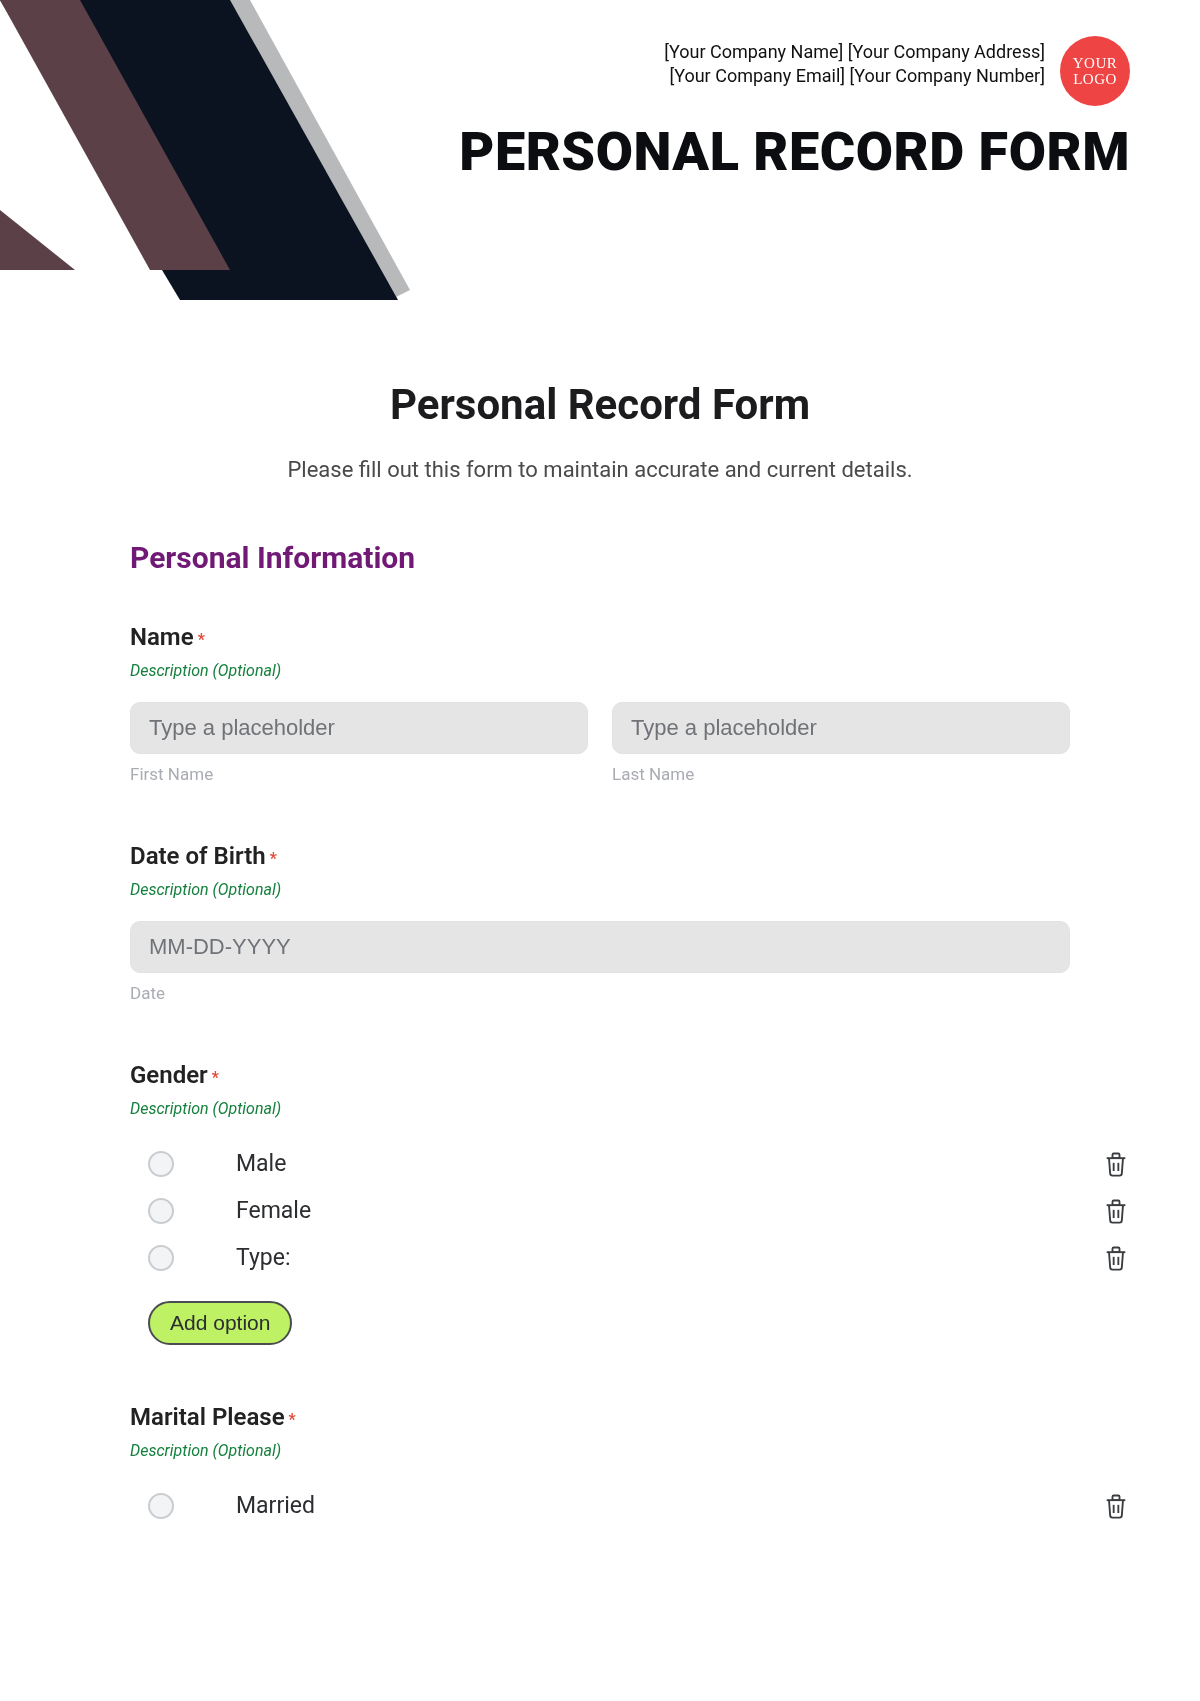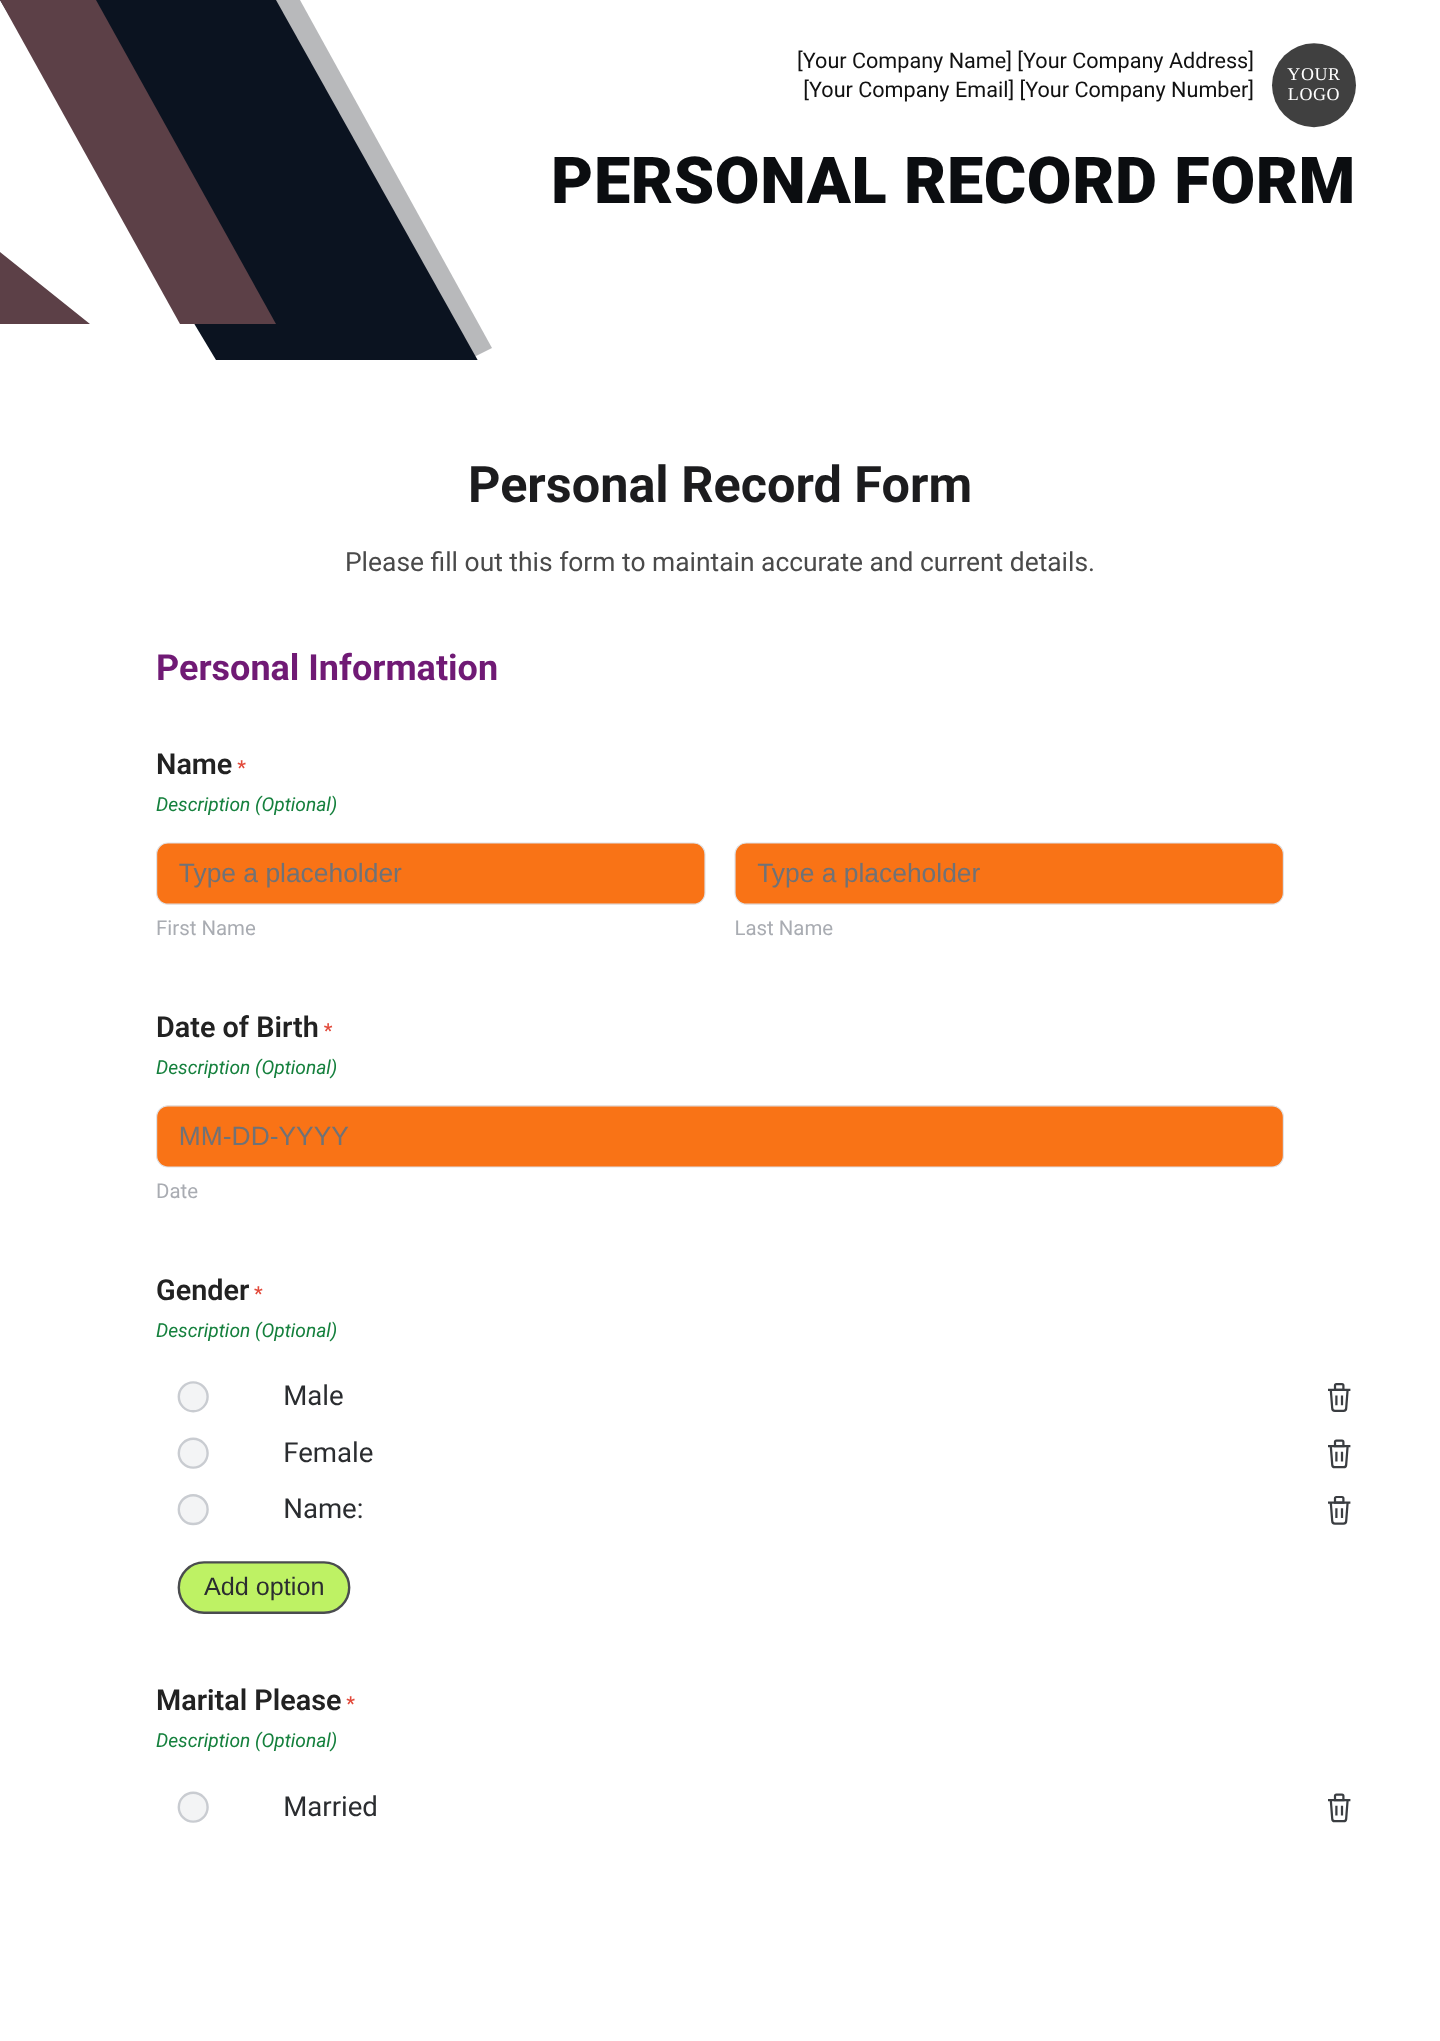--- a/index.html
+++ b/index.html
@@ -28,21 +28,21 @@
     font-size: 18px;
     line-height: 1.35;
     color: #111;
   }
   .logo-badge {
     position: absolute;
     top: 36px;
     right: 70px;
     width: 70px; height: 70px;
     border-radius: 50%;
-    background: #404040;
+    background: #ef4444;
     color: #fff;
     display: flex;
     align-items: center;
     justify-content: center;
     text-align: center;
     font-size: 15px;
     letter-spacing: 0.5px;
     font-family: Georgia, "Times New Roman", serif;
     line-height: 1.1;
   }
@@ -103,21 +103,21 @@
   }
   .col { flex: 1; }
   .text-input {
     width: 100%;
     height: 52px;
     border: 1px solid #dfe2e6;
     border-radius: 10px;
     padding: 0 18px;
     font-size: 22px;
     color: #333;
-    background: #f97316;
+    background: #e5e5e5;
   }
   .text-input::placeholder { color: #6f7277; }
   .sublabel {
     margin-top: 10px;
     font-size: 17px;
     color: #a9acb2;
   }
   .options { margin-top: 22px; }
   .option-row {
     display: flex;
@@ -250,21 +250,21 @@
               <path d="M4 7h16"></path>
               <path d="M10 3h4a1 1 0 0 1 1 1v3H9V4a1 1 0 0 1 1-1z"></path>
               <path d="M6 7l1 13a2 2 0 0 0 2 2h6a2 2 0 0 0 2-2l1-13"></path>
               <path d="M10 11v7"></path>
               <path d="M14 11v7"></path>
             </svg>
         </span>
       </div>
       <div class="option-row">
         <span class="radio-dot"></span>
-        <span class="option-label">Name:</span>
+        <span class="option-label">Type:</span>
         <span class="trash-btn">
           <svg viewBox="0 0 24 24" fill="none" stroke="currentColor" stroke-width="1.6">
               <path d="M4 7h16"></path>
               <path d="M10 3h4a1 1 0 0 1 1 1v3H9V4a1 1 0 0 1 1-1z"></path>
               <path d="M6 7l1 13a2 2 0 0 0 2 2h6a2 2 0 0 0 2-2l1-13"></path>
               <path d="M10 11v7"></path>
               <path d="M14 11v7"></path>
             </svg>
         </span>
       </div>

